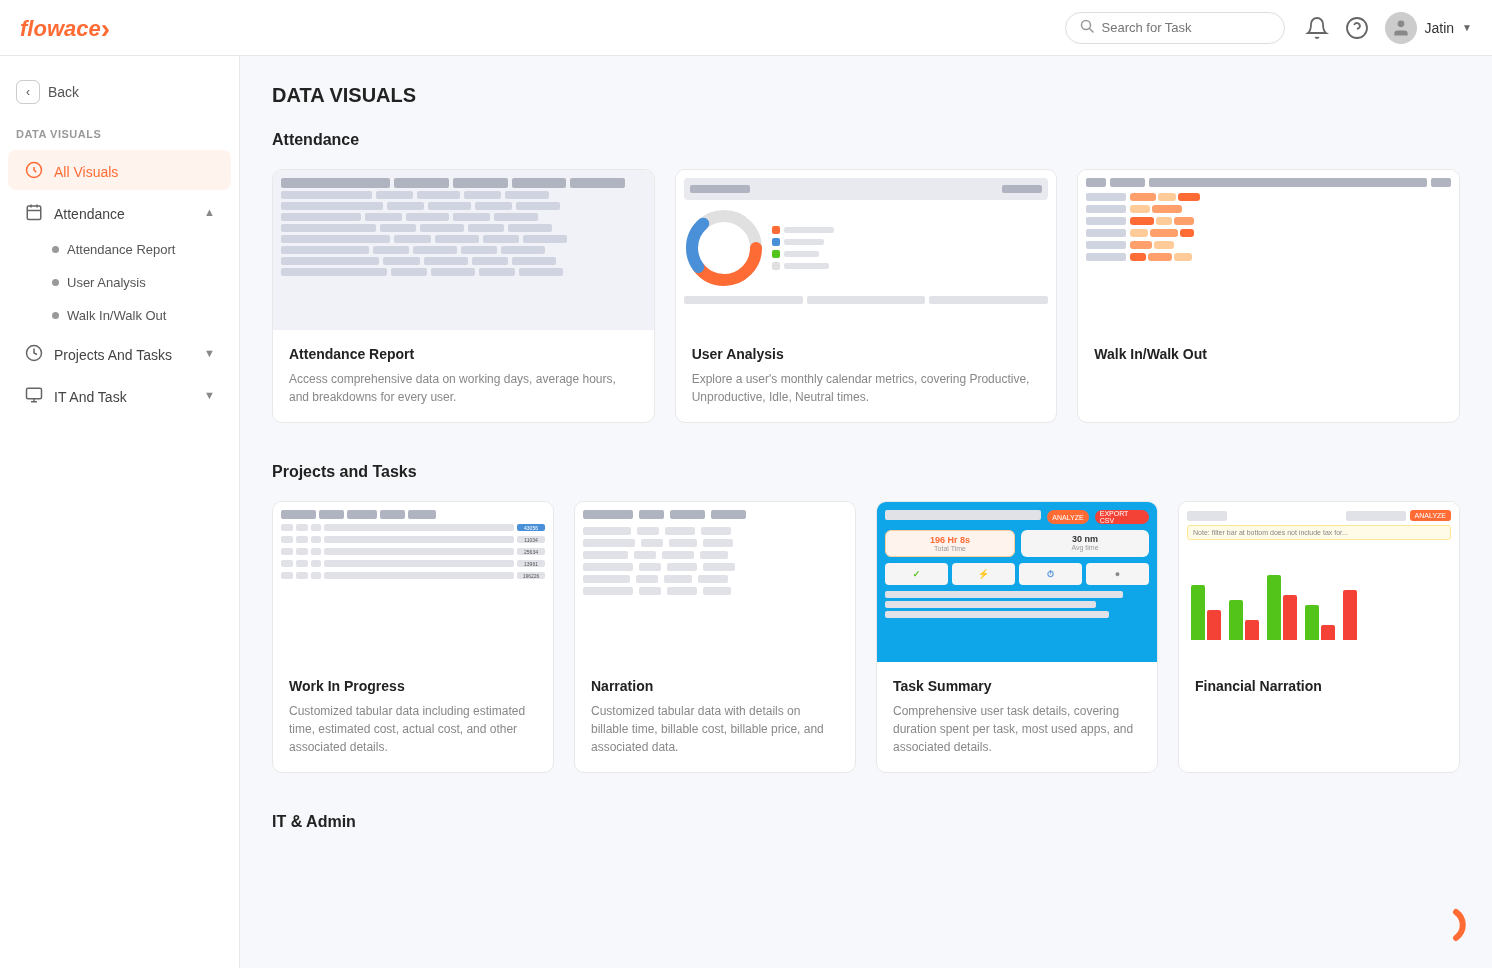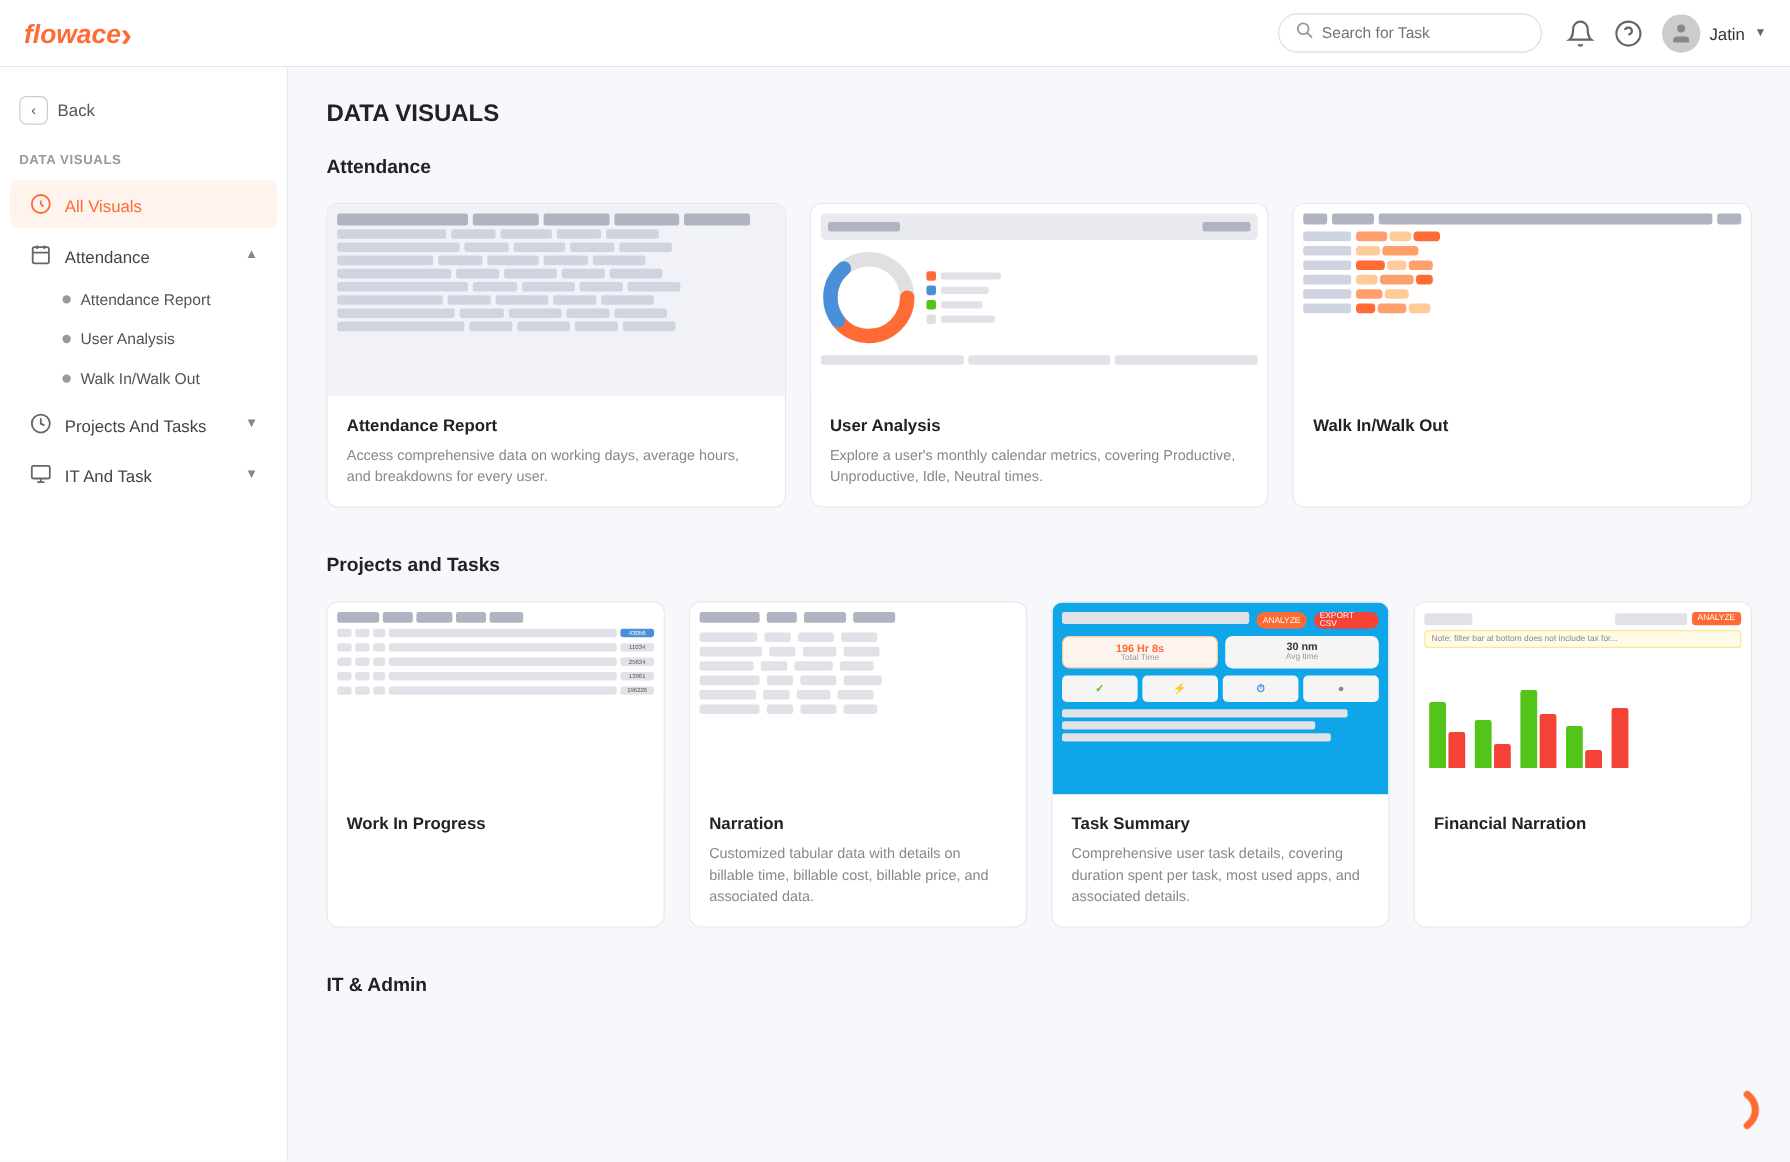--- a/index.html
+++ b/index.html
@@ -711,20 +711,21 @@
                   <div style="width:12px;height:7px;background:#e0e2e8;border-radius:2px;"></div>
                   <div style="width:10px;height:7px;background:#e0e2e8;border-radius:2px;"></div>
                   <div style="flex:1;height:7px;background:#e0e2e8;border-radius:2px;"></div>
                   <div style="width:28px;height:7px;background:#e0e2e8;border-radius:2px;font-size:5px;display:flex;align-items:center;justify-content:center;color:#555;">196226</div>
                 </div>
               </div>
             </div>
           </div>
           <div class="card-body">
             <div class="card-title">Work In Progress</div>
+            <div class="card-desc">Customized tabular data including estimated time, estimated cost, actual cost, and other associated details.</div>
           </div>
         </div>
 
         <div class="card">
           <div class="card-preview" style="background:#fff;">
             <div class="narr-preview">
               <div class="narr-header">
                 <div class="narr-col" style="width:50px;"></div>
                 <div class="narr-col" style="width:25px;"></div>
                 <div class="narr-col" style="width:35px;"></div>

